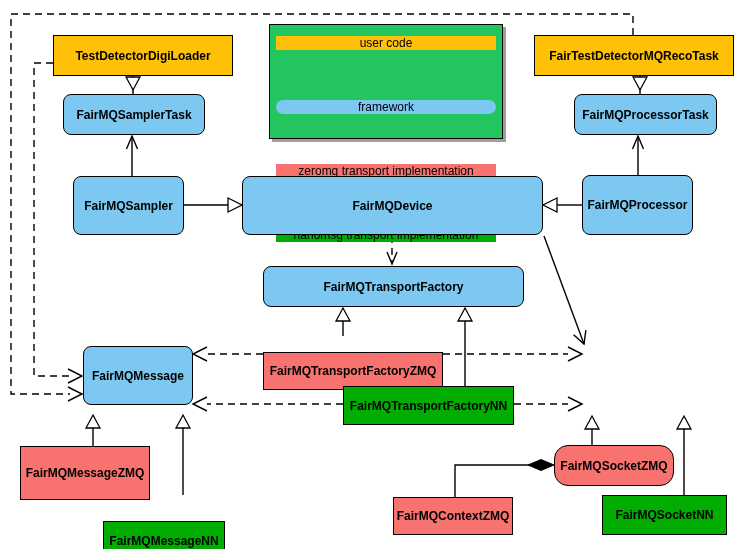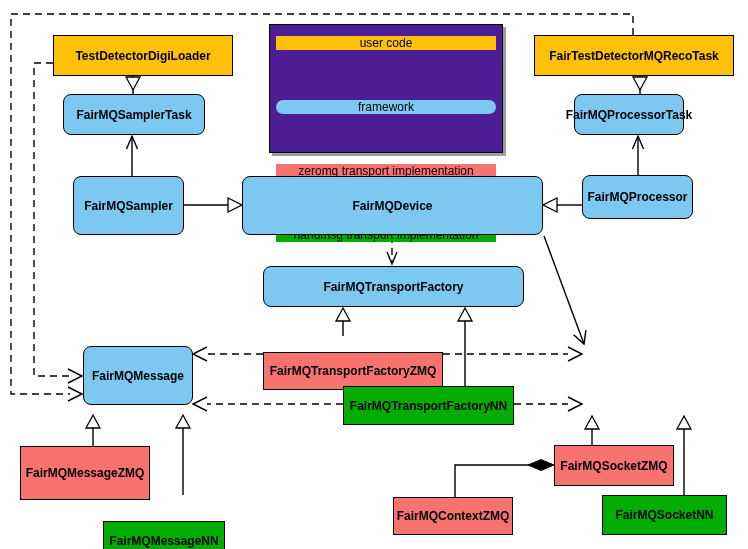--- a/index.html
+++ b/index.html
@@ -14,22 +14,22 @@
     border:1.5px solid #000;
     font-size:12px;font-weight:bold;color:#000;
     text-align:center;white-space:nowrap;
   }
   .abstract{}
   .type-user-code{background:var(--user-code,#FFC107);}
   .type-framework{background:var(--framework,#7CC8F0);border-radius:8px;}
   .type-zeromq{background:var(--zeromq,#F8736F);}
   .type-nanomsg{background:var(--nanomsg,#00AD00);}
   #legend{
-    position:absolute;left:269px;top:24px;width:234px;height:129px;
-    box-sizing:border-box;border:1px solid #000;background:#4c1d95;
+    position:absolute;left:269px;top:24px;width:234px;height:115px;
+    box-sizing:border-box;border:1px solid #000;background:#22c55e;
     box-shadow:3px 3px 0 var(--legend-shadow,#9E9E9E);
     display:flex;flex-direction:column;align-items:center;
     padding-top:11px;
     gap:37px;
   }
   .legend-row{
     width:220px;height:18px;margin-bottom:13px;
     display:flex;align-items:center;justify-content:center;
     font-size:12px;font-weight:normal;color:#000;white-space:nowrap;
   }
@@ -167,40 +167,40 @@
       <span>nanomsg transport implementation</span>
     </div>
   </div>
 
   <div class="node type-user-code" style="left:53px;top:35px;width:180px;height:41px;">TestDetectorDigiLoader</div>
 
   <div class="node type-user-code" style="left:534px;top:35px;width:200px;height:41px;">FairTestDetectorMQRecoTask</div>
 
   <div class="node type-framework abstract" style="left:63px;top:94px;width:142px;height:41px;">FairMQSamplerTask</div>
 
-  <div class="node type-framework abstract" style="left:574px;top:94px;width:110px;height:41px;">FairMQProcessorTask</div>
+  <div class="node type-framework abstract" style="left:574px;top:94px;width:143px;height:41px;">FairMQProcessorTask</div>
 
   <div class="node type-framework" style="left:73px;top:176px;width:111px;height:59px;">FairMQSampler</div>
 
   <div class="node type-framework" style="left:242px;top:176px;width:301px;height:59px;">FairMQDevice</div>
 
-  <div class="node type-framework" style="left:582px;top:175px;width:111px;height:44px;">FairMQProcessor</div>
+  <div class="node type-framework" style="left:582px;top:175px;width:111px;height:60px;">FairMQProcessor</div>
 
   <div class="node type-framework abstract" style="left:263px;top:266px;width:261px;height:41px;">FairMQTransportFactory</div>
 
   <div class="node type-framework abstract" style="left:83px;top:346px;width:110px;height:59px;">FairMQMessage</div>
 
 
   <div class="node type-zeromq" style="left:263px;top:336px;width:180px;height:38px;margin-top:16px;">FairMQTransportFactoryZMQ</div>
 
   <div class="node type-nanomsg" style="left:343px;top:386px;width:171px;height:39px;">FairMQTransportFactoryNN</div>
 
   <div class="node type-zeromq" style="left:20px;top:446px;width:130px;height:54px;">FairMQMessageZMQ</div>
 
   <div class="node type-nanomsg" style="left:103px;top:495px;width:122px;height:40px;margin-top:26px;">FairMQMessageNN</div>
 
   <div class="node type-zeromq" style="left:393px;top:497px;width:120px;height:38px;">FairMQContextZMQ</div>
 
-  <div class="node type-zeromq" style="left:554px;top:445px;width:120px;height:41px;">FairMQSocketZMQ</div>
+  <div class="node type-zeromq" style="left:554px;top:445px;width:120px;height:41px;border-radius:14px;">FairMQSocketZMQ</div>
 
   <div class="node type-nanomsg" style="left:602px;top:495px;width:125px;height:40px;">FairMQSocketNN</div>
 
 </div>
 
 </body></html>

